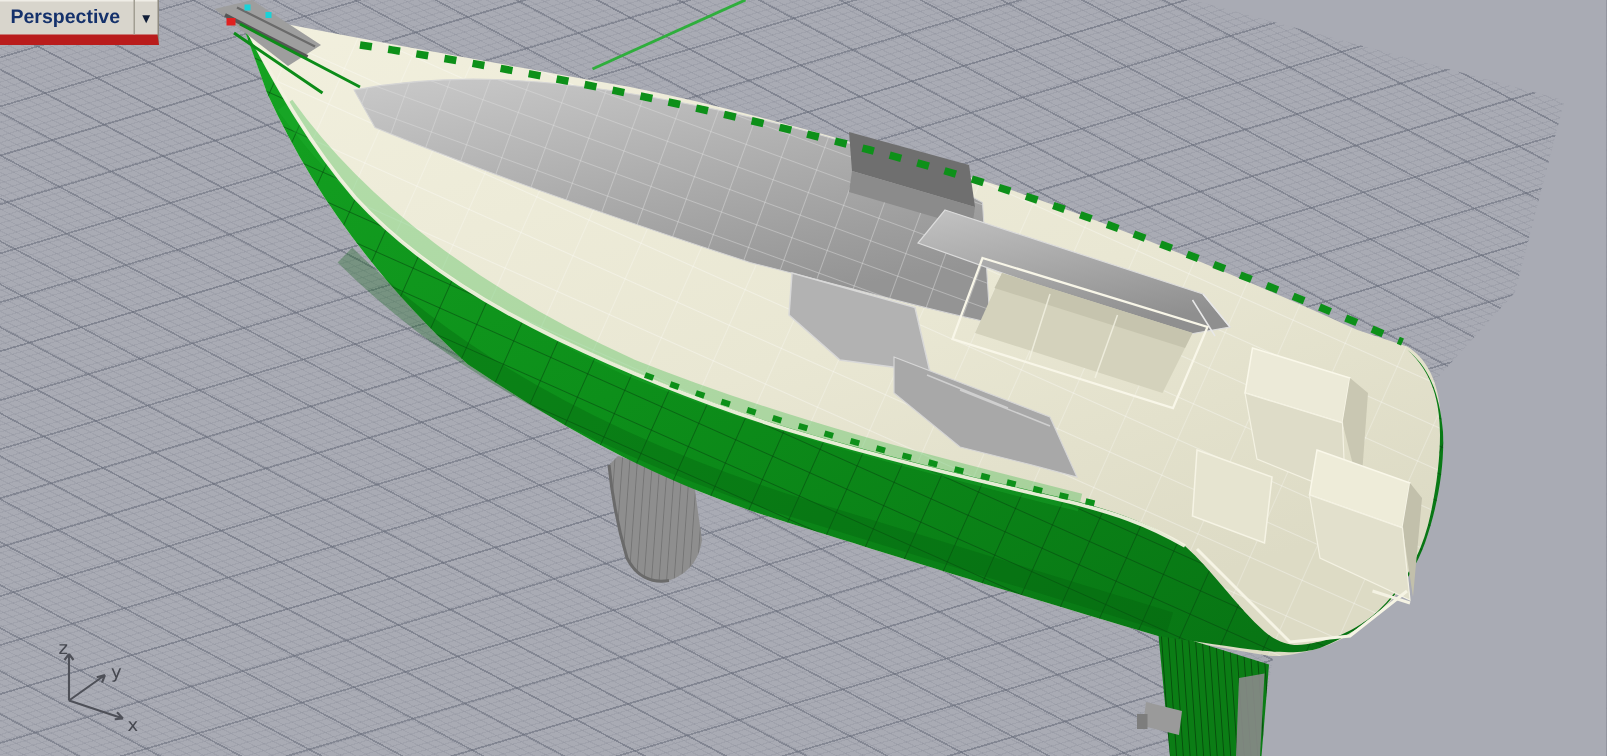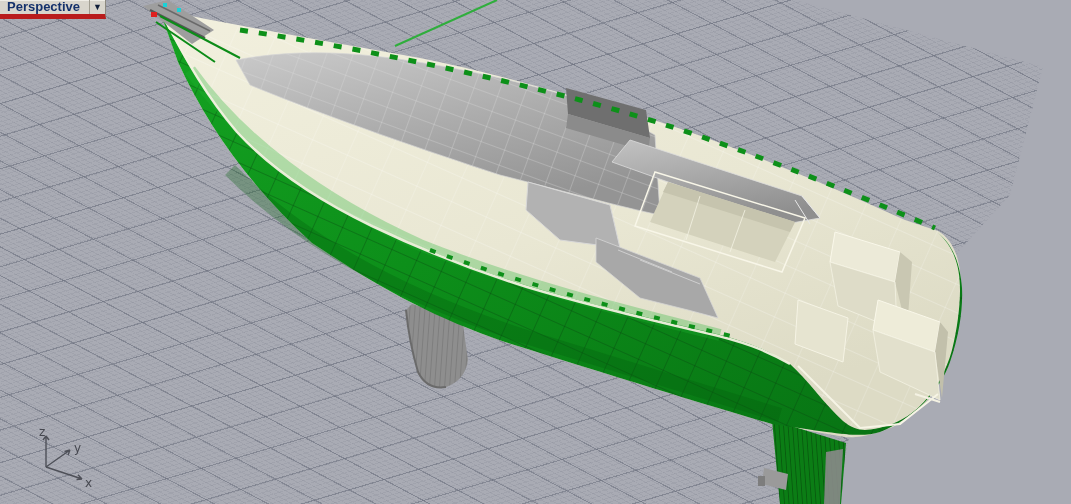--- a/index.html
+++ b/index.html
@@ -17,25 +17,25 @@
     background-color:var(--bg-gray,#a9abb4);
     background-image:
       repeating-linear-gradient(28deg,  rgba(0,0,0,0) 0 24.2px, rgba(104,109,123,.55) 24.2px 25.3px),
       repeating-linear-gradient(-16.5deg, rgba(0,0,0,0) 0 30.2px, rgba(104,109,123,.55) 30.2px 31.3px),
       repeating-linear-gradient(28deg,  rgba(0,0,0,0) 0 3.5px,  rgba(116,120,134,.16) 3.5px 4.3px),
       repeating-linear-gradient(-16.5deg, rgba(0,0,0,0) 0 3.5px, rgba(116,120,134,.16) 3.5px 4.3px);
   }
   .scene{position:absolute;inset:0;}
   
   .vp-label{
-    position:absolute;top:0;left:0;height:19px;
+    position:absolute;top:0;left:0;height:30px;
     display:flex;align-items:center;
     background:var(--chrome-bg,#d8d5cc);
     border-right:1px solid #8d8a80;
-    border-bottom:5px solid #b91c1c;
+    border-bottom:7px solid #b91c1c;
     box-shadow:inset 0 1px 0 #efede6;
     user-select:none;
   }
   .vp-label .title{
     padding:0 9px 1px 7px;
     font-size:13px;font-weight:bold;
     color:var(--label-text,#14316b);
     line-height:20px;
   }
   .vp-label .divider{width:1px;align-self:stretch;background:#a19e92;}

